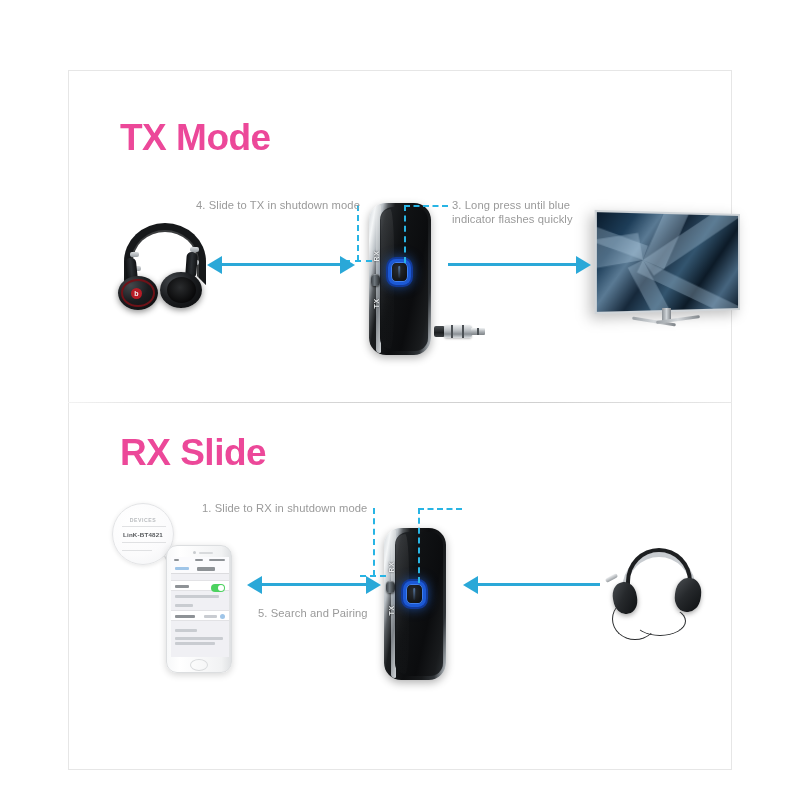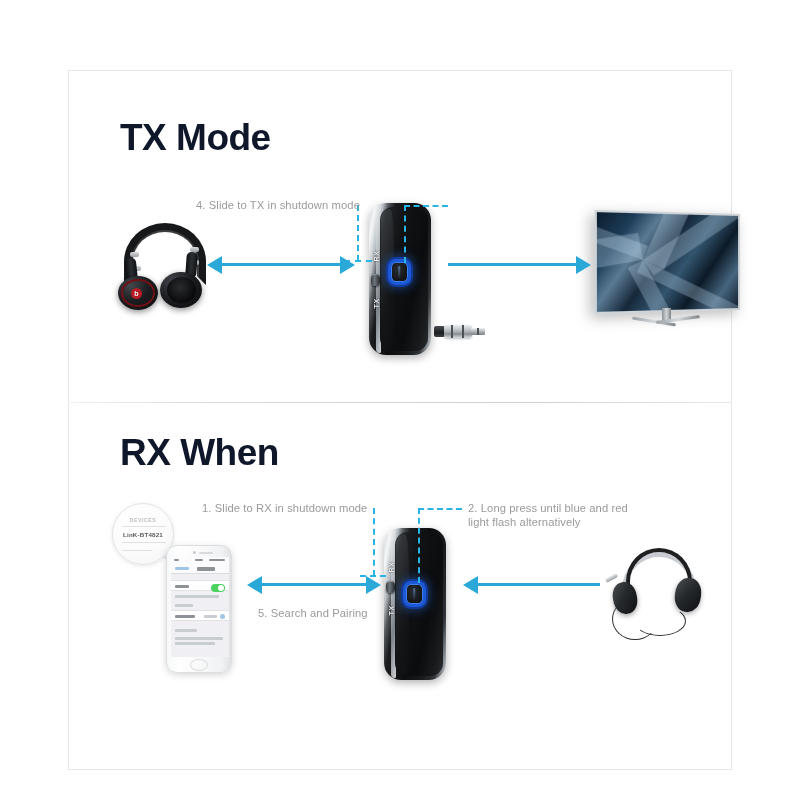--- a/index.html
+++ b/index.html
@@ -27,21 +27,21 @@
     position: absolute;
     left: 68px; top: 402px;
     width: 664px; height: 1px;
     background: linear-gradient(to right, #f2f2f2 0%, #d8d8d8 22%, #d0d0d0 70%, #e8e8e8 100%);
   }
   
   .mode-title {
     position: absolute;
     font-size: 37px;
     font-weight: bold;
-    color: #0f172a;
+    color: #ec4899;
     letter-spacing: -0.5px;
     white-space: nowrap;
   }
   #tx-title { left: 120px; top: 117px; }
   #rx-title { left: 120px; top: 432px; }
 
   
   .callout {
     position: absolute;
     color: #9a9a9a;
@@ -439,22 +439,24 @@
 
     <div class="arrow-line" style="left:222px; top:263px; width:118px;"></div>
     <div class="arrow-head left" style="left:207px; top:256px;"></div>
     <div class="arrow-head right" style="left:340px; top:256px;"></div>
 
     <div class="arrow-line" style="left:448px; top:263px; width:128px;"></div>
     <div class="arrow-head right" style="left:576px; top:256px;"></div>
   </div>
 
   <div class="callout" style="left:196px; top:199px;">4. Slide to TX in shutdown mode</div>
-
-  <div id="rx-title" class="mode-title">RX When</div>
+  <div class="callout" style="left:452px; top:199px;">3. Long press until blue
+    indicator flashes quickly</div>
+
+  <div id="rx-title" class="mode-title">RX Slide</div>
 
   <div class="magnifier" style="left:112px; top:503px; width:62px; height:62px;">
     <div class="mag-head" style="top:13px;">DEVICES</div>
     <div class="mag-line" style="left:9px; top:22px; width:44px;"></div>
     <div class="mag-name" style="top:27px;">LinK-BT4821</div>
     <div class="mag-line" style="left:9px; top:38px; width:44px;"></div>
     <div class="mag-line" style="left:9px; top:46px; width:30px;"></div>
   </div>
   <div class="mag-stem" style="left:164px; top:556px; height:32px; transform:rotate(-28deg);"></div>
 
@@ -518,17 +520,15 @@
 
     <div class="arrow-line" style="left:262px; top:583px; width:104px;"></div>
     <div class="arrow-head left" style="left:247px; top:576px;"></div>
     <div class="arrow-head right" style="left:366px; top:576px;"></div>
 
     <div class="arrow-line" style="left:478px; top:583px; width:122px;"></div>
     <div class="arrow-head left" style="left:463px; top:576px;"></div>
   </div>
 
   <div class="callout" style="left:202px; top:502px;text-align:center;">1. Slide to RX in shutdown mode</div>
-  <div class="callout" style="left:468px; top:502px;">2. Long press until blue and red
-    light flash alternatively</div>
   <div class="callout" style="left:258px; top:607px;">5. Search and Pairing</div>
 
 </div>
 
 </body></html>

